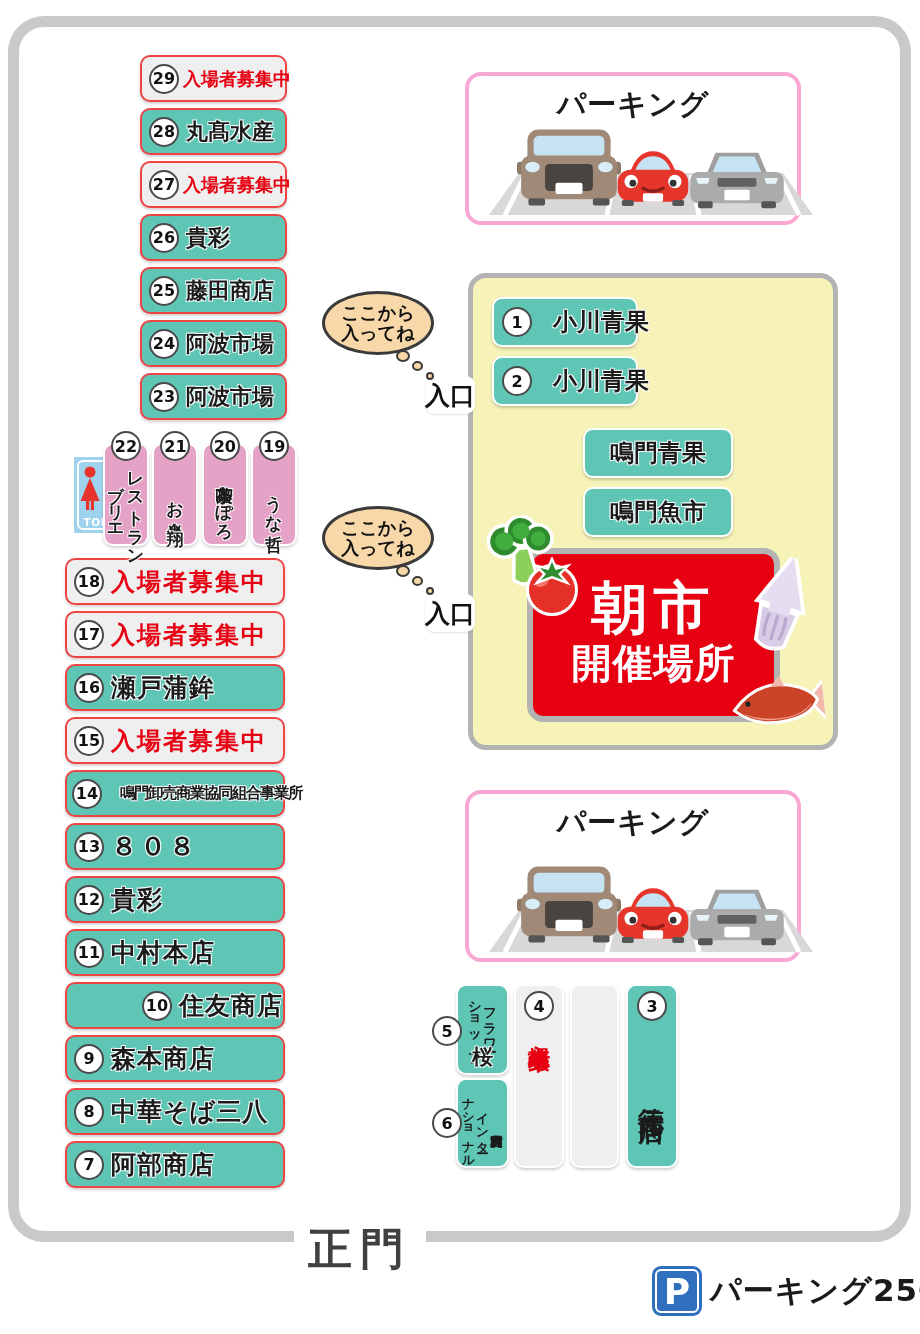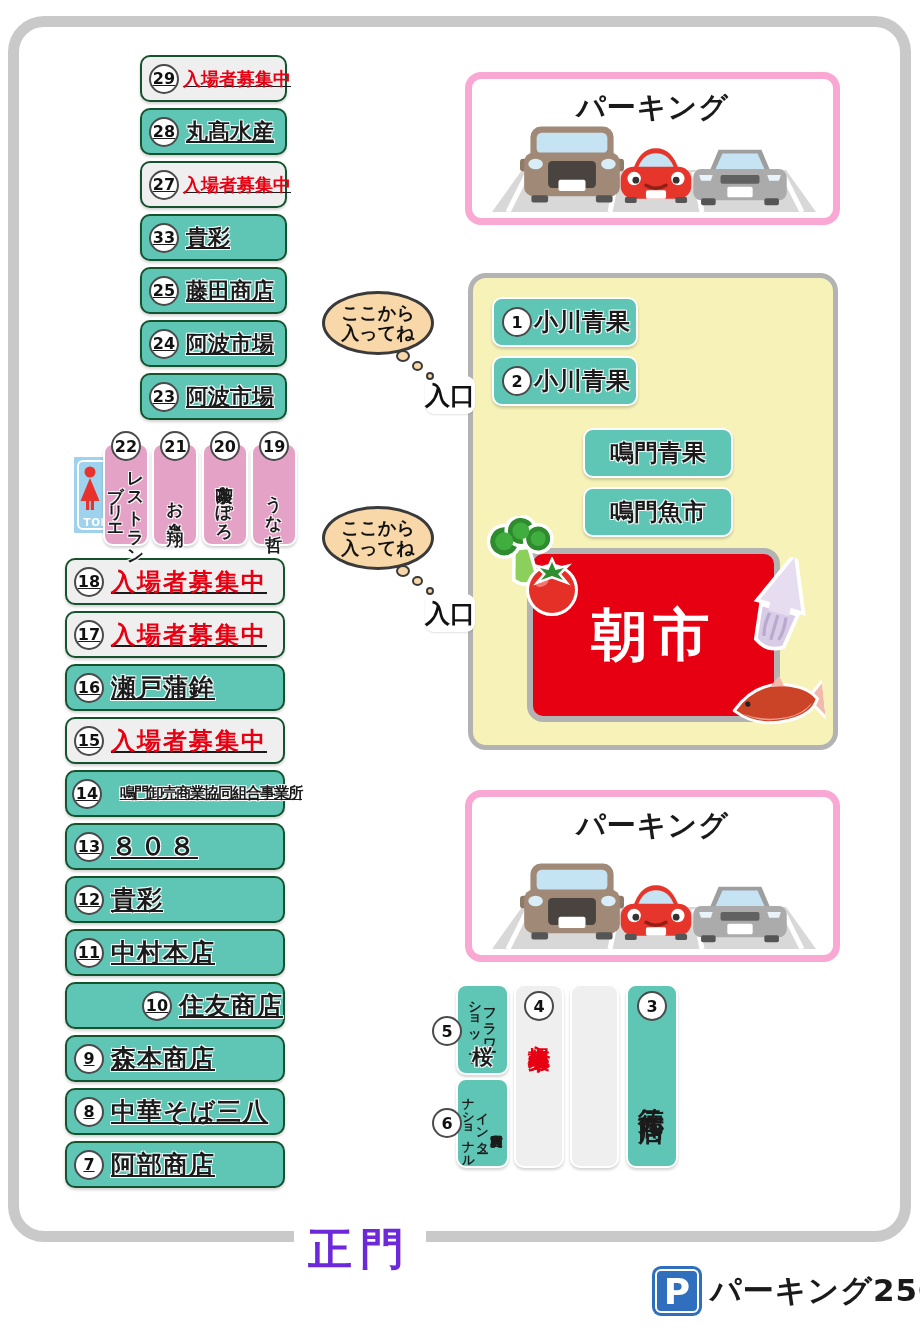--- a/index.html
+++ b/index.html
@@ -4,37 +4,37 @@
 <style>
   html,body{margin:0;padding:0;background:#fff;}
   .stage{position:relative;width:920px;height:1334px;background:#fff;overflow:hidden;
          font-family:"DejaVu Sans","Liberation Sans",sans-serif;color:#1b1b1b;}
 
   
   .boundary{position:absolute;left:8px;top:16px;width:903px;height:1226px;
             border:11px solid #c9c9c9;border-radius:36px;box-sizing:border-box;}
   .gate-gap{position:absolute;left:294px;top:1224px;width:132px;height:26px;background:#fff;}
   .gate{position:absolute;left:272px;top:1220px;width:176px;text-align:center;
-        font-size:44px;font-weight:900;letter-spacing:8px;color:#6d28d9;}
-
-  
-  .parking{position:absolute;left:465px;width:375px;background:#fff;border:7px solid #f9a8d4;
+        font-size:44px;font-weight:900;letter-spacing:8px;color:#404040;}
+
+  
+  .parking{position:absolute;left:465px;width:336px;background:#fff;border:4px solid #f9a8d4;
            border-radius:16px;box-sizing:border-box;}
   .parking-top{top:72px;height:153px;}
   .parking-bot{top:790px;height:172px;}
   .parking-title{text-align:center;margin-top:9px;font-size:29px;font-weight:900;color:#1a1a1a;letter-spacing:1px;}
   .parking-lot{position:absolute;left:4px;bottom:2px;width:356px;height:106px;}
 
   
   .col{position:absolute;}
   .colA{left:140px;top:55px;width:147px;}
   .colB{left:65px;top:558px;width:220px;}
-  .row{position:absolute;left:0;width:100%;height:47px;background:#5fc5b5;border:2px solid #14532d;
+  .row{position:absolute;left:0;width:100%;height:47px;background:#5fc5b5;border:2px solid #ef4444;
        border-radius:10px;box-shadow:0 2px 3px rgba(0,0,0,.18);display:flex;align-items:center;
-       padding-left:7px;box-sizing:border-box;text-decoration:underline;}
+       padding-left:7px;box-sizing:border-box;}
   .row.vacant{background:#efefef;}
   .num{flex:0 0 auto;width:30px;height:30px;border-radius:50%;background:#fff;border:2px solid #4a4a4a;
        display:flex;align-items:center;justify-content:center;font-size:16px;font-weight:900;color:#111;
        box-sizing:border-box;}
   .lbl{margin-left:7px;font-weight:900;color:#1b1b1b;white-space:nowrap;}
   .row:not(.vacant) .lbl, .vtext, .mstall .lbl, .big{
        text-shadow:1px 1px 0 rgba(255,255,255,.85),-1px -1px 0 rgba(255,255,255,.85),
                    1px -1px 0 rgba(255,255,255,.85),-1px 1px 0 rgba(255,255,255,.85);}
   .colA .lbl{font-size:22px;}
   .colB .lbl{font-size:25px;letter-spacing:1px;}
@@ -79,21 +79,21 @@
 
   
   .market{position:absolute;left:468px;top:273px;width:370px;height:477px;background:#f6f2b8;
           border:5px solid #b3b3b3;border-radius:18px;box-sizing:border-box;}
   .mstall{position:absolute;height:50px;background:#5fc5b5;border:2px solid #fff;border-radius:10px;
           box-shadow:0 2px 3px rgba(0,0,0,.18);display:flex;align-items:center;box-sizing:border-box;font-weight:900;}
   #ms1{left:19px;top:19px;width:146px;padding-left:8px;}
   #ms2{left:19px;top:78px;width:146px;padding-left:8px;}
   #ms3{left:110px;top:150px;width:150px;justify-content:center;}
   #ms4{left:110px;top:209px;width:150px;justify-content:center;}
-  .mstall .lbl{font-size:24px;margin-left:2px;}
+  .mstall .lbl{font-size:24px;margin-left:21px;}
   #ms3 .lbl,#ms4 .lbl{margin-left:0;}
   .venue{position:absolute;left:54px;top:270px;width:253px;height:174px;background:#e60012;
          border:6px solid #b3b3b3;border-radius:16px;box-sizing:border-box;display:flex;
          flex-direction:column;align-items:center;justify-content:center;color:#fff;}
   .venue .v1{font-size:56px;font-weight:900;line-height:1.02;letter-spacing:6px;}
   .venue .v2{font-size:40px;font-weight:900;letter-spacing:1px;}
 
   .sticker{position:absolute;z-index:8;}
   #st-broccoli{left:486px;top:516px;transform:rotate(-8deg);}
   #st-tomato{left:522px;top:557px;}
@@ -217,21 +217,21 @@
         <span class="num">28</span>
         <span class="lbl">丸髙水産</span>
       </div>
 
       <div class="row vacant" style="top: 106px;">
         <span class="num">27</span>
         <span class="lbl">入場者募集中</span>
       </div>
 
       <div class="row" style="top: 159px;">
-        <span class="num">33</span>
+        <span class="num">26</span>
         <span class="lbl">貴彩</span>
       </div>
 
       <div class="row" style="top: 212px;">
         <span class="num">25</span>
         <span class="lbl">藤田商店</span>
       </div>
 
       <div class="row" style="top: 265px;">
         <span class="num">24</span>
@@ -388,20 +388,21 @@
       <span class="lbl">小川青果</span>
     </div>
     <div class="mstall" id="ms3">
       <span class="lbl">鳴門青果</span>
     </div>
     <div class="mstall" id="ms4">
       <span class="lbl">鳴門魚市</span>
     </div>
     <div class="venue">
       <div class="v1">朝市</div>
+      <div class="v2">開催場所</div>
     </div>
   </div>
 
   <svg class="sticker" id="st-broccoli" width="72" height="74" viewBox="0 0 72 74">
     <path d="M30,34 L26,62 Q36,71 46,62 L42,34 Z" fill="#8ccf5a" stroke="#fff" stroke-width="7" paint-order="stroke"></path>
     <circle cx="20" cy="23" r="14" fill="#2e8b2e" stroke="#fff" stroke-width="7" paint-order="stroke"></circle>
     <circle cx="38" cy="15" r="13" fill="#2e8b2e" stroke="#fff" stroke-width="7" paint-order="stroke"></circle>
     <circle cx="54" cy="25" r="12" fill="#2e8b2e" stroke="#fff" stroke-width="7" paint-order="stroke"></circle>
     <circle cx="20" cy="23" r="9" fill="#3fae3f"></circle>
     <circle cx="38" cy="15" r="8.5" fill="#3fae3f"></circle>

